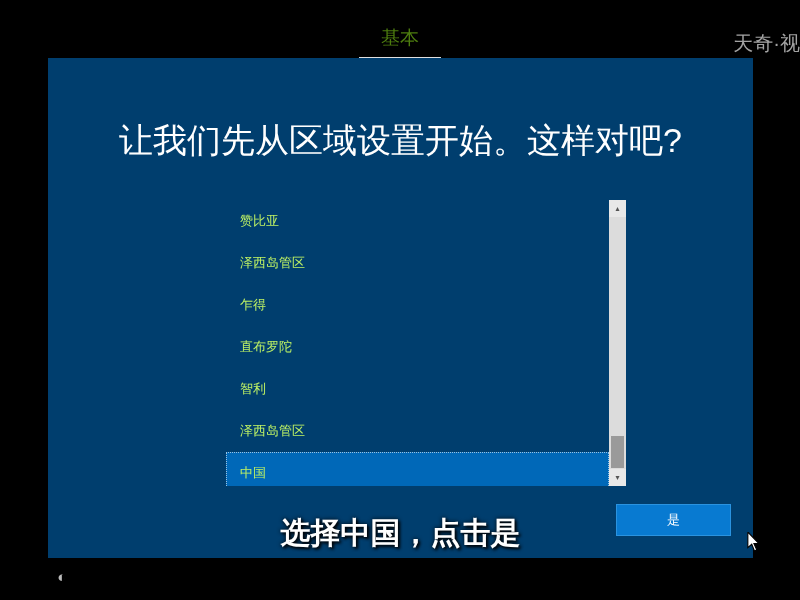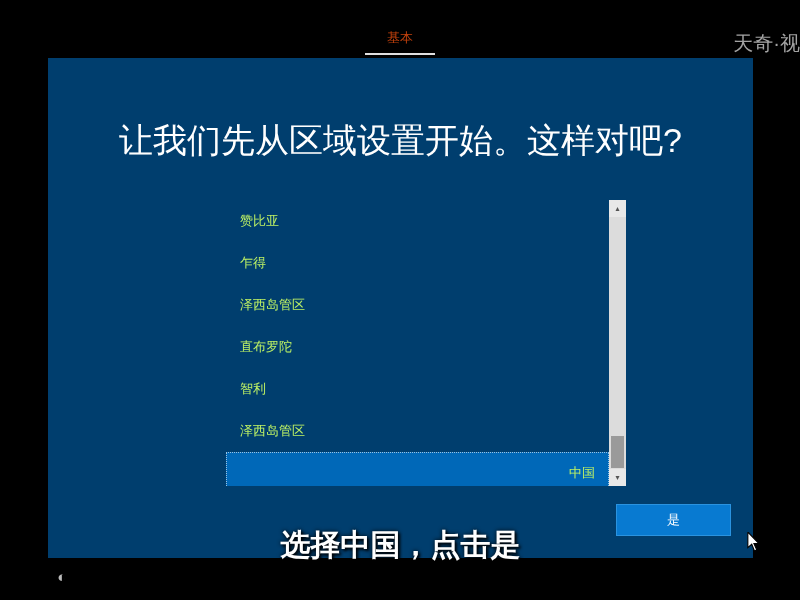--- a/index.html
+++ b/index.html
@@ -23,22 +23,22 @@
       position: absolute;
       top: 26px;
       left: 0;
       width: 800px;
       height: 28px;
       display: flex;
       justify-content: center;
       align-items: center;
     }
     .tab {
-      color: #c2410c;
-      font-size: 13px;
+      color: #4d7c0f;
+      font-size: 19px;
       padding: 4px 22px 6px;
       border-bottom: 2px solid #e0e0e0;
     }
     .watermark {
       position: absolute;
       top: 30px;
       right: 0;
       color: #a3a3a3;
       font-size: 20px;
       font-weight: 500;
@@ -77,21 +77,20 @@
     .region-item {
       color: #bef264;
       font-size: 13px;
       padding: 12px 14px;
       cursor: pointer;
     }
     .region-item.selected {
       background: #0068b8;
       outline: 1px dotted rgba(255,255,255,0.6);
       outline-offset: -1px;
-      text-align: right;
     }
     .scrollbar-track {
       width: 17px;
       background: #dcdcdc;
       position: relative;
     }
     .scroll-arrow {
       position: absolute;
       left: 0;
       width: 17px;
@@ -124,21 +123,21 @@
       color: #fff;
       font-size: 13px;
       display: flex;
       align-items: center;
       justify-content: center;
       cursor: pointer;
     }
     .subtitle-overlay {
       position: absolute;
       left: 48px;
-      bottom: 34px;
+      bottom: 46px;
       width: 705px;
       text-align: center;
       color: #fff;
       font-size: 30px;
       font-weight: 700;
       text-shadow: 0 0 4px rgba(0,0,0,0.9), 2px 2px 3px rgba(0,0,0,0.9);
       pointer-events: none;
     }
     .ease-of-access {
       position: absolute;
@@ -172,22 +171,22 @@
   </div>
 
   <div class="watermark">天奇·视</div>
 
   <div class="oobe-screen">
     <div class="heading">让我们先从区域设置开始。这样对吧?</div>
 
     <div class="list-container">
       <div class="region-list" id="region-list">
           <div class="region-item">赞比亚</div>
+          <div class="region-item">泽西岛管区</div>
           <div class="region-item">乍得</div>
-          <div class="region-item">泽西岛管区</div>
           <div class="region-item">直布罗陀</div>
           <div class="region-item">智利</div>
           <div class="region-item">泽西岛管区</div>
           <div class="region-item selected">中国</div>
         </div>
       <div class="scrollbar-track">
         <div class="scroll-arrow up">▴</div>
         <div class="scroll-thumb"></div>
         <div class="scroll-arrow down">▾</div>
       </div>

